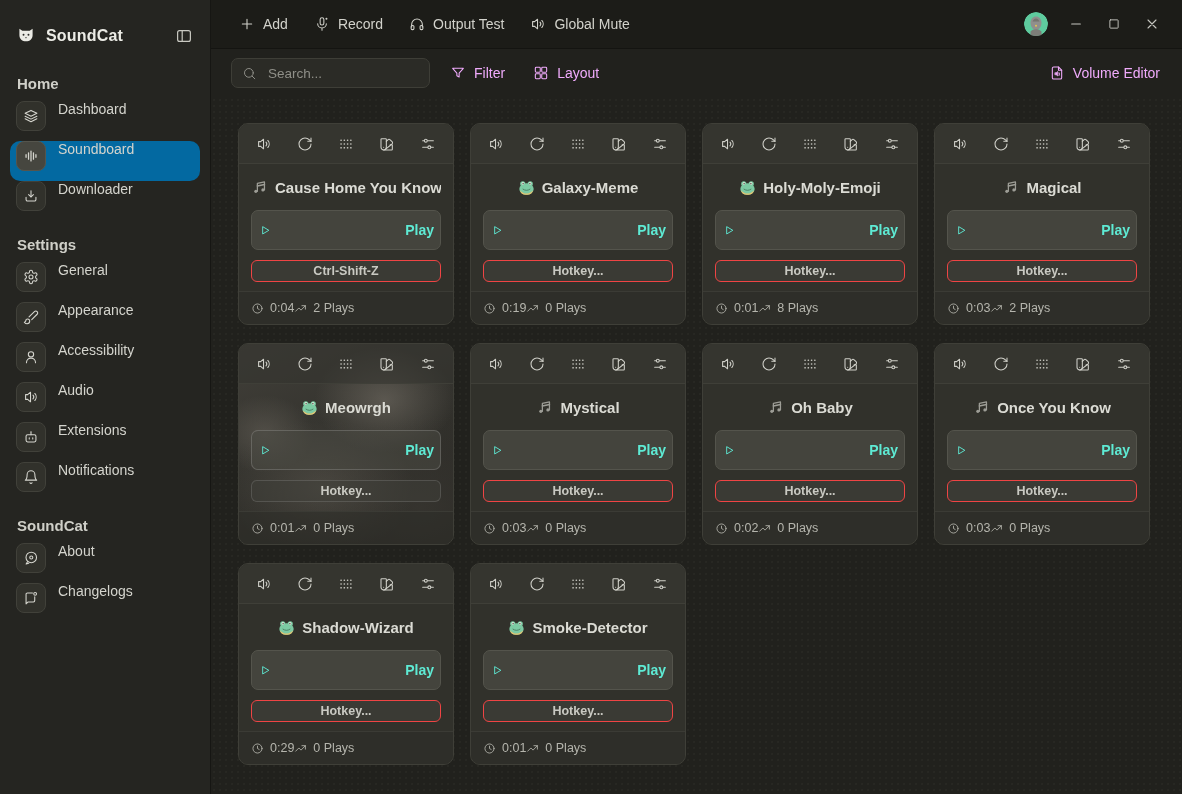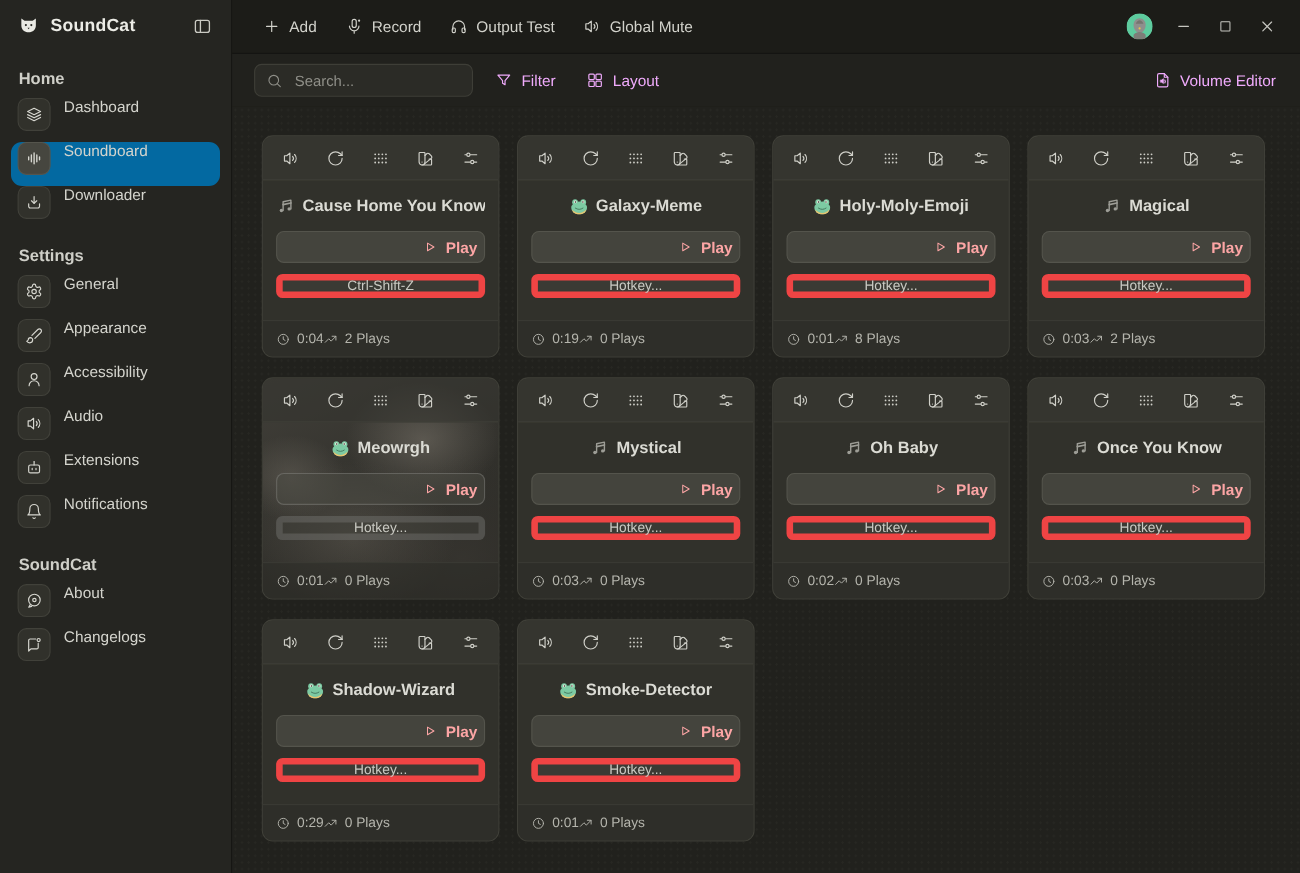--- a/index.html
+++ b/index.html
@@ -6,21 +6,21 @@
   body{
     width:1182px;height:794px;overflow:hidden;
     background:#1c1c18;color:#d7d7d0;
     font-family:"Liberation Sans","DejaVu Sans",sans-serif;font-size:14px;
     -webkit-user-select:none;user-select:none;
   }
   .app{display:flex;width:1182px;height:794px}
 
   
   .sidebar{width:211px;min-width:211px;background:#252521;border-right:1px solid #161613;
-    box-sizing:border-box;padding:0 10px;display:flex;flex-direction:column;overflow:hidden}
+    box-sizing:border-box;padding:12px 10px;display:flex;flex-direction:column;overflow:hidden}
   .side-header{height:48px;min-height:48px;display:flex;align-items:center;gap:9px;padding:0 5px}
   .app-title{font-weight:700;font-size:16px;color:#ecece6;letter-spacing:.2px}
   .panel-btn{margin-left:auto;background:none;border:none;color:#c9c9c2;padding:2px;cursor:pointer;display:flex}
   .side-heading{font-weight:700;font-size:15px;color:#cfcfc8;padding:15px 7px 9px}
   .side-item{display:flex;align-items:flex-start;gap:12px;height:40px;min-height:40px;padding:0 6px;
     border-radius:10px;color:#d4d4cd;cursor:pointer}
   .side-item .icon-box{width:30px;height:30px;border-radius:8px;background:#31312b;border:1px solid #41413a;
     display:flex;align-items:center;justify-content:center;color:#d6d6cf;box-sizing:border-box;flex:none}
   .side-item.active{background:#0369a1}
   .side-item.active .icon-box{background:#46463f;border-color:#55554d}
@@ -67,27 +67,27 @@
       radial-gradient(150px 120px at 85% 82%, rgba(55,53,48,.85), transparent 78%),
       linear-gradient(155deg,#413f39 0%,#34332e 45%,#272622 100%);}
   .card-head{position:relative;z-index:1;height:40px;min-height:40px;display:flex;align-items:center;
     justify-content:space-between;padding:0 15px;background:#35352f;border-bottom:1px solid #3f3f38;box-sizing:border-box}
   .card.has-image .card-head{background:rgba(52,52,46,.6)}
   .card-action{background:none;border:none;color:#cfcfc8;padding:2px;cursor:pointer;display:flex}
   .card-body{position:relative;z-index:1;flex:1;display:flex;flex-direction:column;padding:13px 12px 0}
   .card-title{display:flex;align-items:center;justify-content:center;gap:7px;font-weight:700;
     font-size:15px;color:#dbdbd4;white-space:nowrap;overflow:hidden;margin-bottom:12px;height:21px;min-height:21px}
   .card-title .t-label{overflow:hidden}
-  .btn-play{display:flex;align-items:center;justify-content:flex-end;gap:8px;height:29px;min-height:29px;
-    background:#44443d;border:1px solid #54544c;border-radius:7px;color:#fca5a5;font:inherit;
+  .btn-play{display:flex;align-items:center;justify-content:space-between;gap:8px;height:40px;min-height:29px;
+    background:#44443d;border:1px solid #54544c;border-radius:7px;color:#5eead4;font:inherit;
     font-weight:700;font-size:14px;cursor:pointer;margin-bottom:10px}
   .card.has-image .btn-play{background:rgba(74,74,67,.55);border-color:rgba(255,255,255,.16)}
   .btn-hotkey{display:flex;align-items:center;justify-content:center;height:22px;min-height:22px;
-    background:#3a3a34;border:6px solid #ef4444;border-radius:6px;color:#c9c9c2;font:inherit;
-    font-weight:400;font-size:12.5px;cursor:pointer}
+    background:#3a3a34;border:1px solid #ef4444;border-radius:6px;color:#c9c9c2;font:inherit;
+    font-weight:700;font-size:12.5px;cursor:pointer}
   .card.has-image .btn-hotkey{background:rgba(64,64,58,.5);border-color:rgba(255,255,255,.13)}
   .card-foot{position:relative;z-index:1;margin-top:auto;height:33px;min-height:33px;display:flex;
     align-items:center;justify-content:flex-start;padding:0 12px;background:#2e2e29;
     border-top:1px solid #3b3b35;box-sizing:border-box;color:#b5b5ad;font-size:12.5px}
   .card.has-image .card-foot{background:rgba(45,45,40,.6)}
   .meta{display:flex;align-items:center;gap:6px}
 
   
   .icon{display:inline-flex;align-items:center;justify-content:center;color:inherit;flex:none}
   .icon svg{width:100%;height:100%;display:block}

